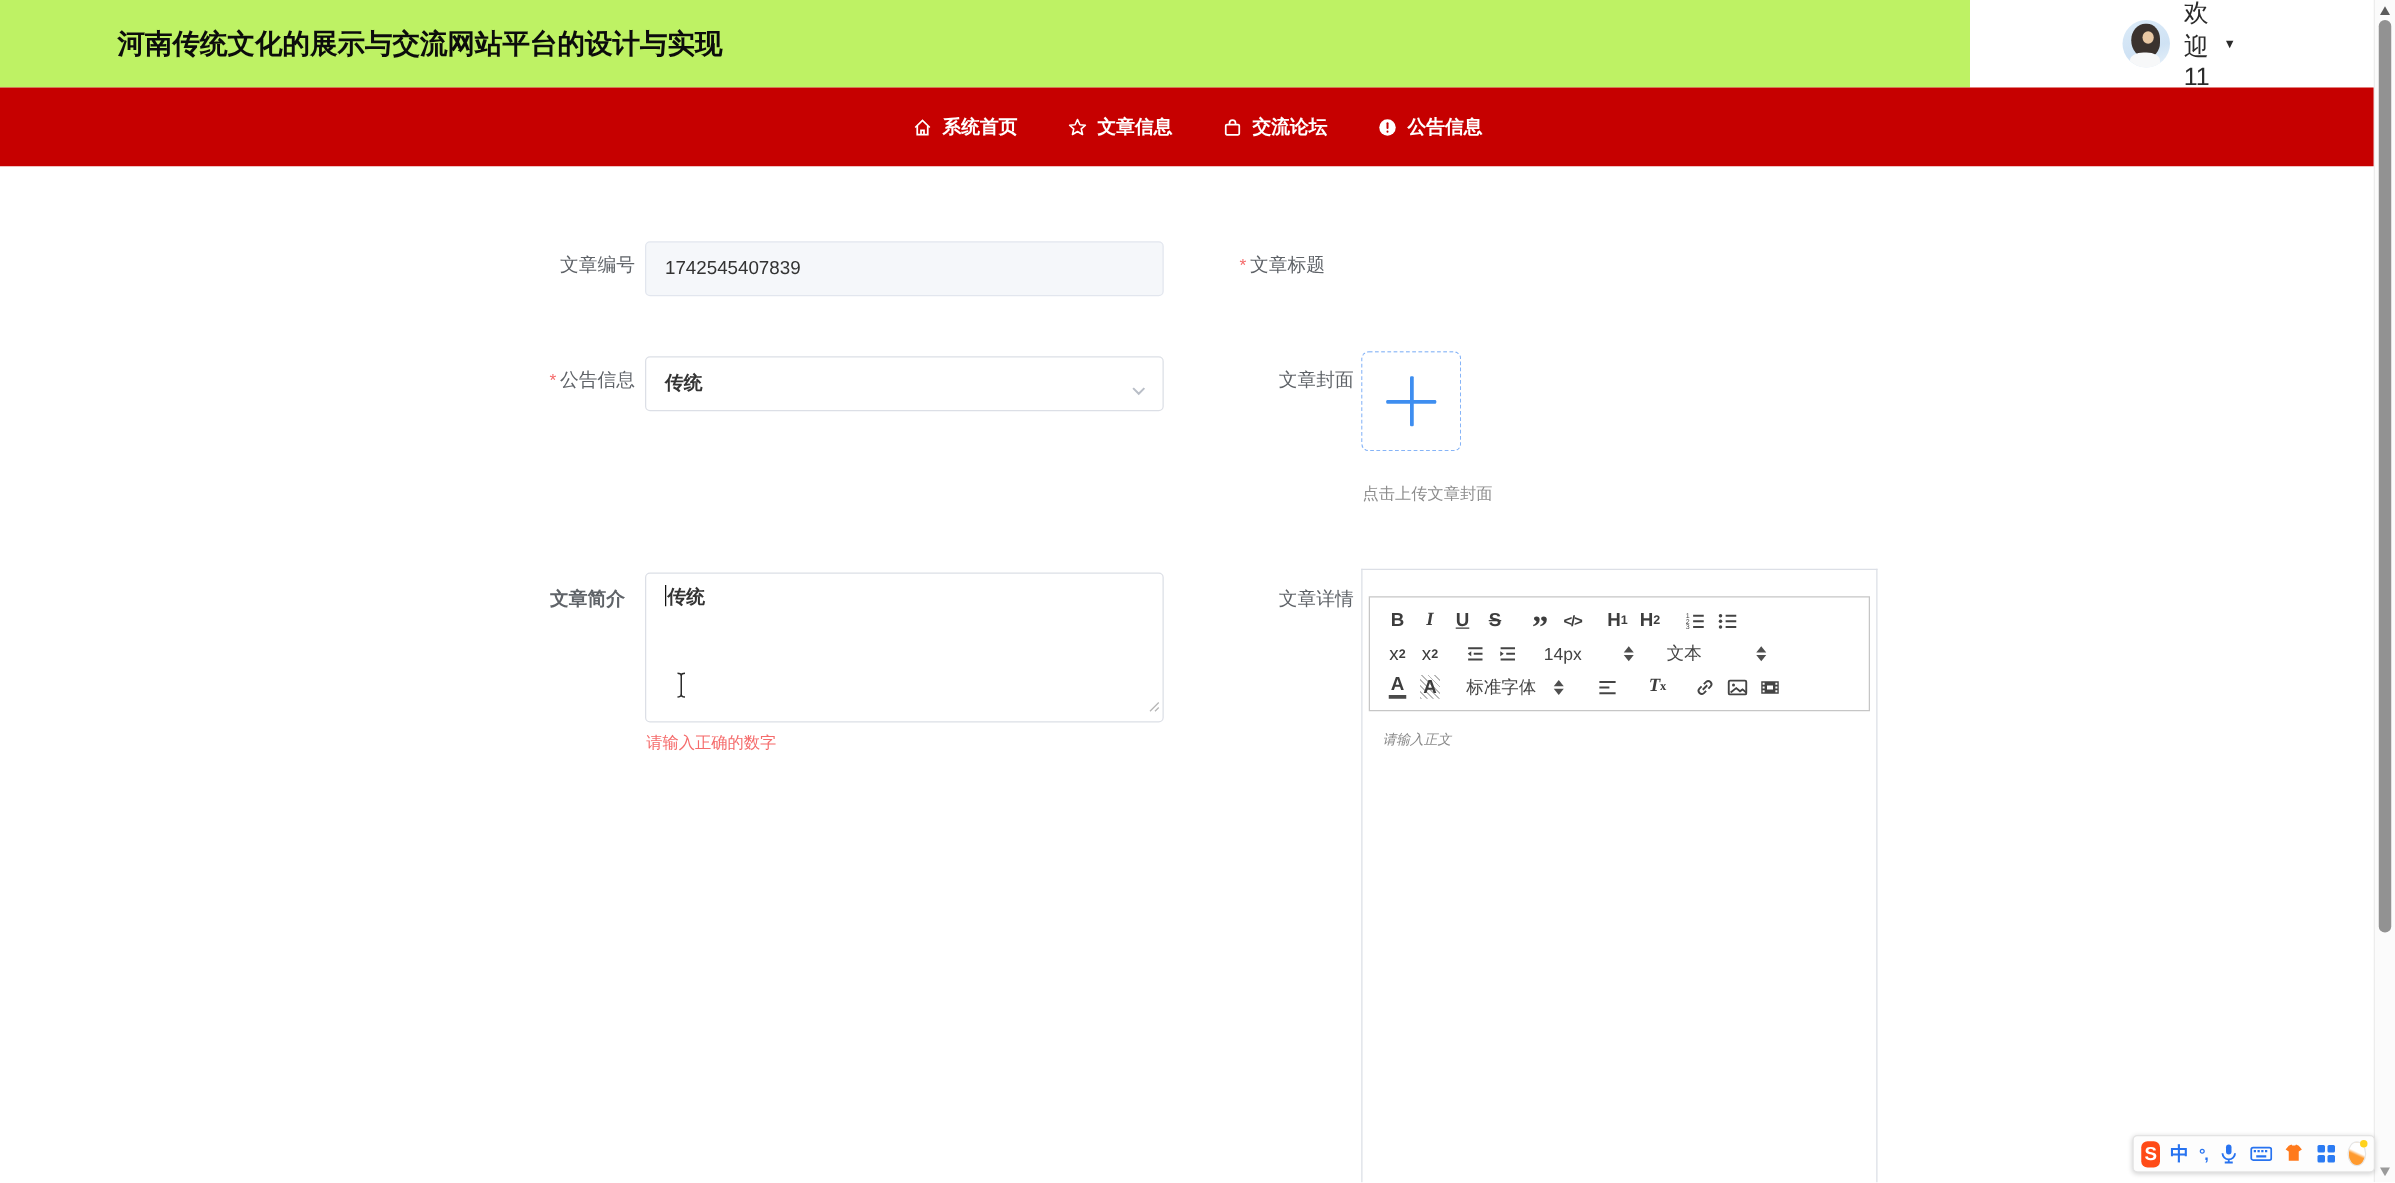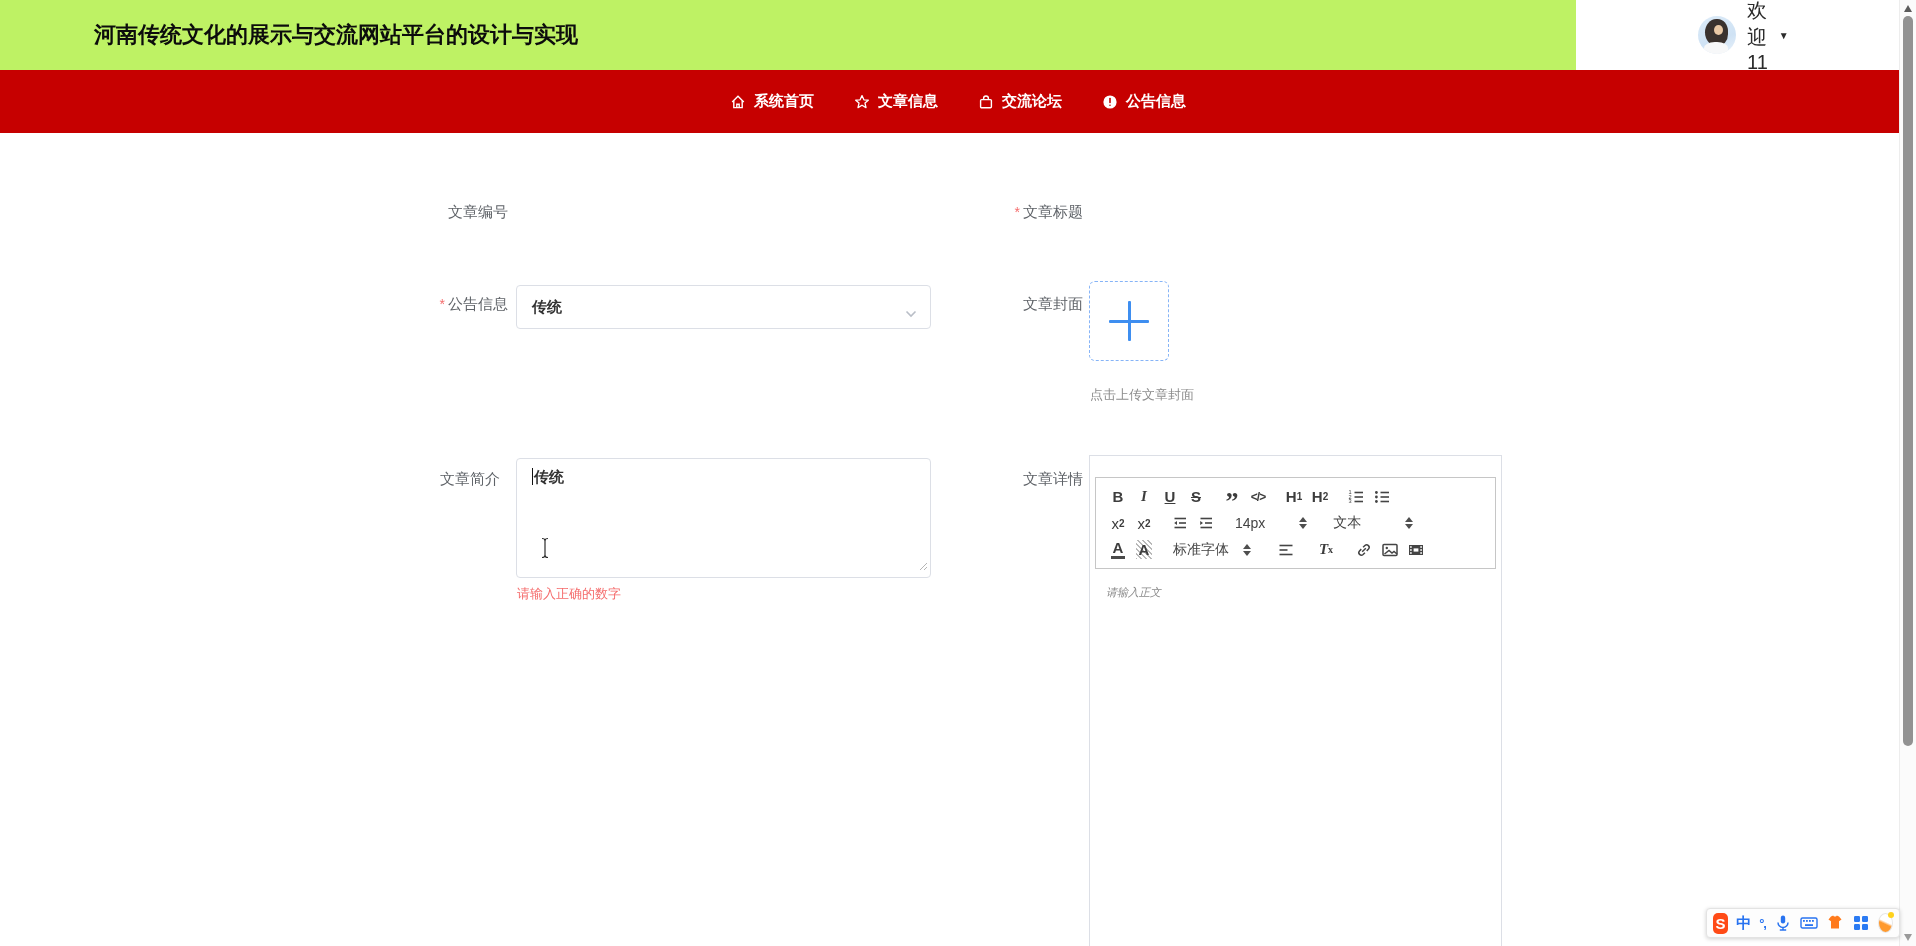--- a/index.html
+++ b/index.html
@@ -142,22 +142,25 @@
           <rect x="7.2" y="10.4" width="1.6" height="1.7" rx="0.8" fill="#c60000"></rect>
         </svg>
       </span>
       <span>公告信息</span>
     </div>
   </div>
 
   <div class="f-label" style="left:376px;top:203px;">
     <span>文章编号</span>
   </div>
-
-  <div class="f-label" style="left:951px;top:203px;">
+  <div class="ibox" style="left:516px;top:193px;width:415px;height:44px;background:#f5f7fa;border-color:#e2e6ee;">
+    <span class="ival" style="line-height:42px;">1742545407839</span>
+  </div>
+
+  <div class="f-label" style="left:928px;top:203px;">
     <span class="req">*</span><span>文章标题</span>
   </div>
 
   <div class="f-label" style="left:376px;top:295px;">
     <span class="req">*</span><span>公告信息</span>
   </div>
   <div class="ibox" style="left:516px;top:285px;width:415px;height:44px;">
     <span class="ival bold" style="line-height:42px;">传统</span>
     <span class="chev">
       <svg width="12" height="8" viewBox="0 0 12 8" fill="none" stroke="#b9bec7" stroke-width="1.6">
@@ -167,21 +170,21 @@
   </div>
 
   <div class="f-label" style="left:951px;top:295px;">
     <span>文章封面</span>
   </div>
   <div class="upload-box">
     <span><span class="plus-h"></span><span class="plus-v"></span></span>
   </div>
   <div class="upload-hint">点击上传文章封面</div>
 
-  <div class="f-label" style="left:368px;top:470px;">
+  <div class="f-label" style="left:368px;top:470px;font-weight:bold;">
     <span>文章简介</span>
   </div>
   <div class="tarea">
     <div class="tarea-text"><span class="caret"></span><span>传统</span></div>
     <span class="resize-h">
       <svg width="9" height="9" viewBox="0 0 9 9" stroke="#b5b5b5" stroke-width="1">
           <line x1="8" y1="1" x2="1" y2="8"></line>
           <line x1="8" y1="5" x2="5" y2="8"></line>
         </svg>
     </span>

